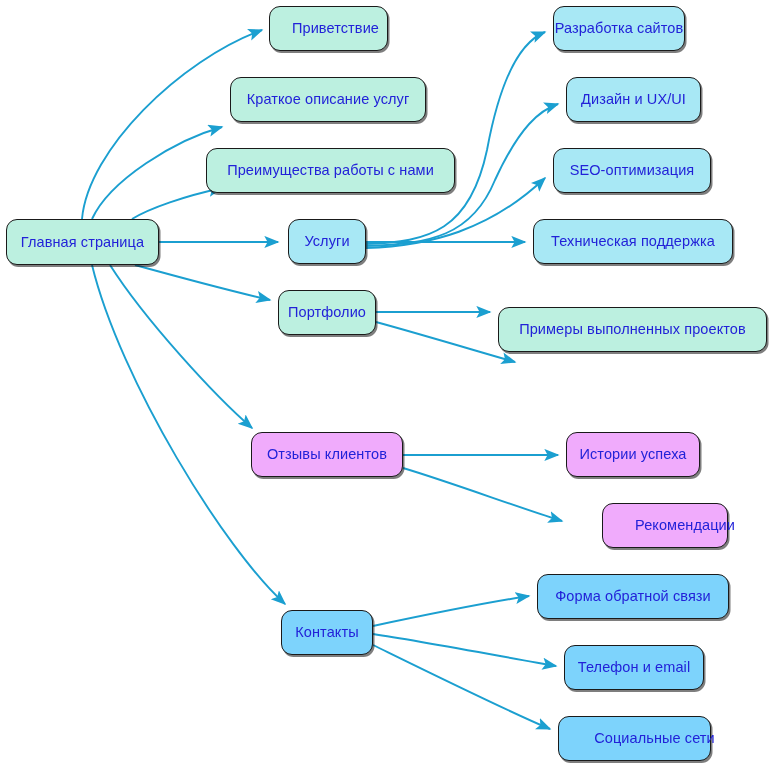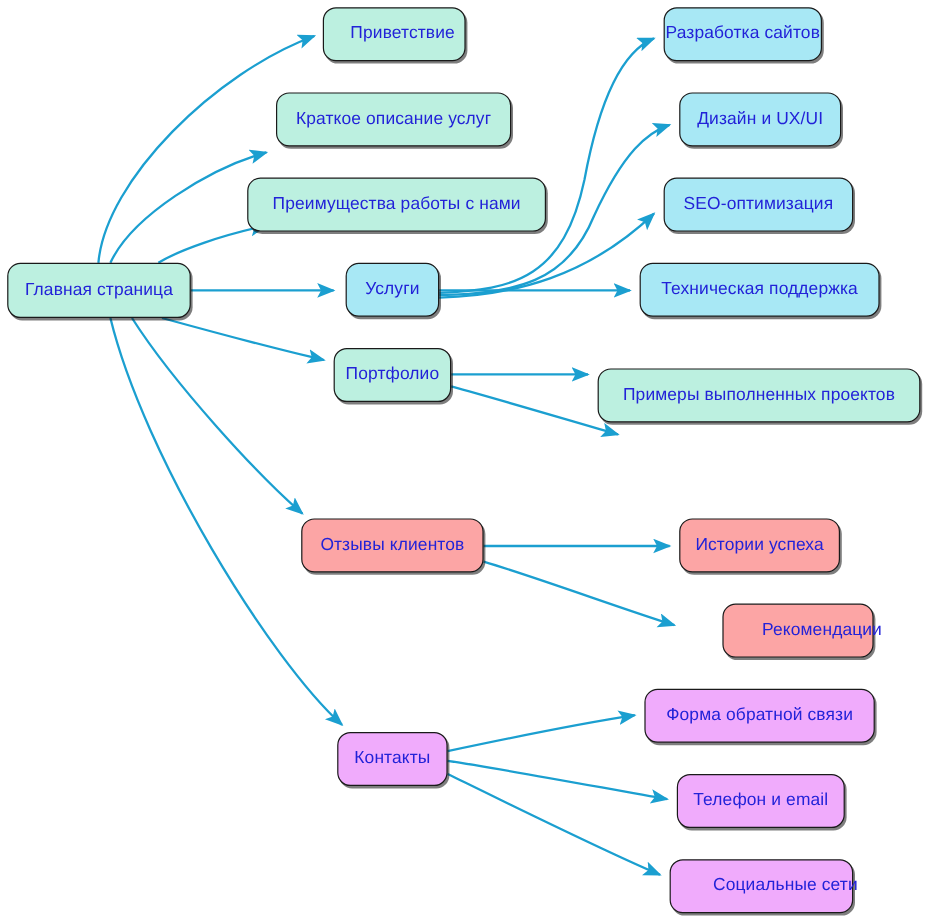--- a/index.html
+++ b/index.html
@@ -44,22 +44,22 @@
     color: #2222d8;
     font-size: 14.5px;
     line-height: 1;
     white-space: nowrap;
     letter-spacing: 0.1px;
     box-shadow: 1.5px 2px 0 rgba(20, 20, 20, 0.55);
     -webkit-font-smoothing: antialiased;
   }
   .fill-mint  { background: #bcf0e0; }
   .fill-ice   { background: #a8e8f5; }
-  .fill-sky   { background: #f0abfc; }
-  .fill-pink  { background: #fca5a5; align-items: center; }
+  .fill-sky   { background: #7dd3fc; }
+  .fill-pink  { background: #f0abfc; align-items: center; }
   .node-label {
     pointer-events: none;
     display: block;
   }
 </style>
 </head>
 <body>
 
 <div id="diagram-root">
 

